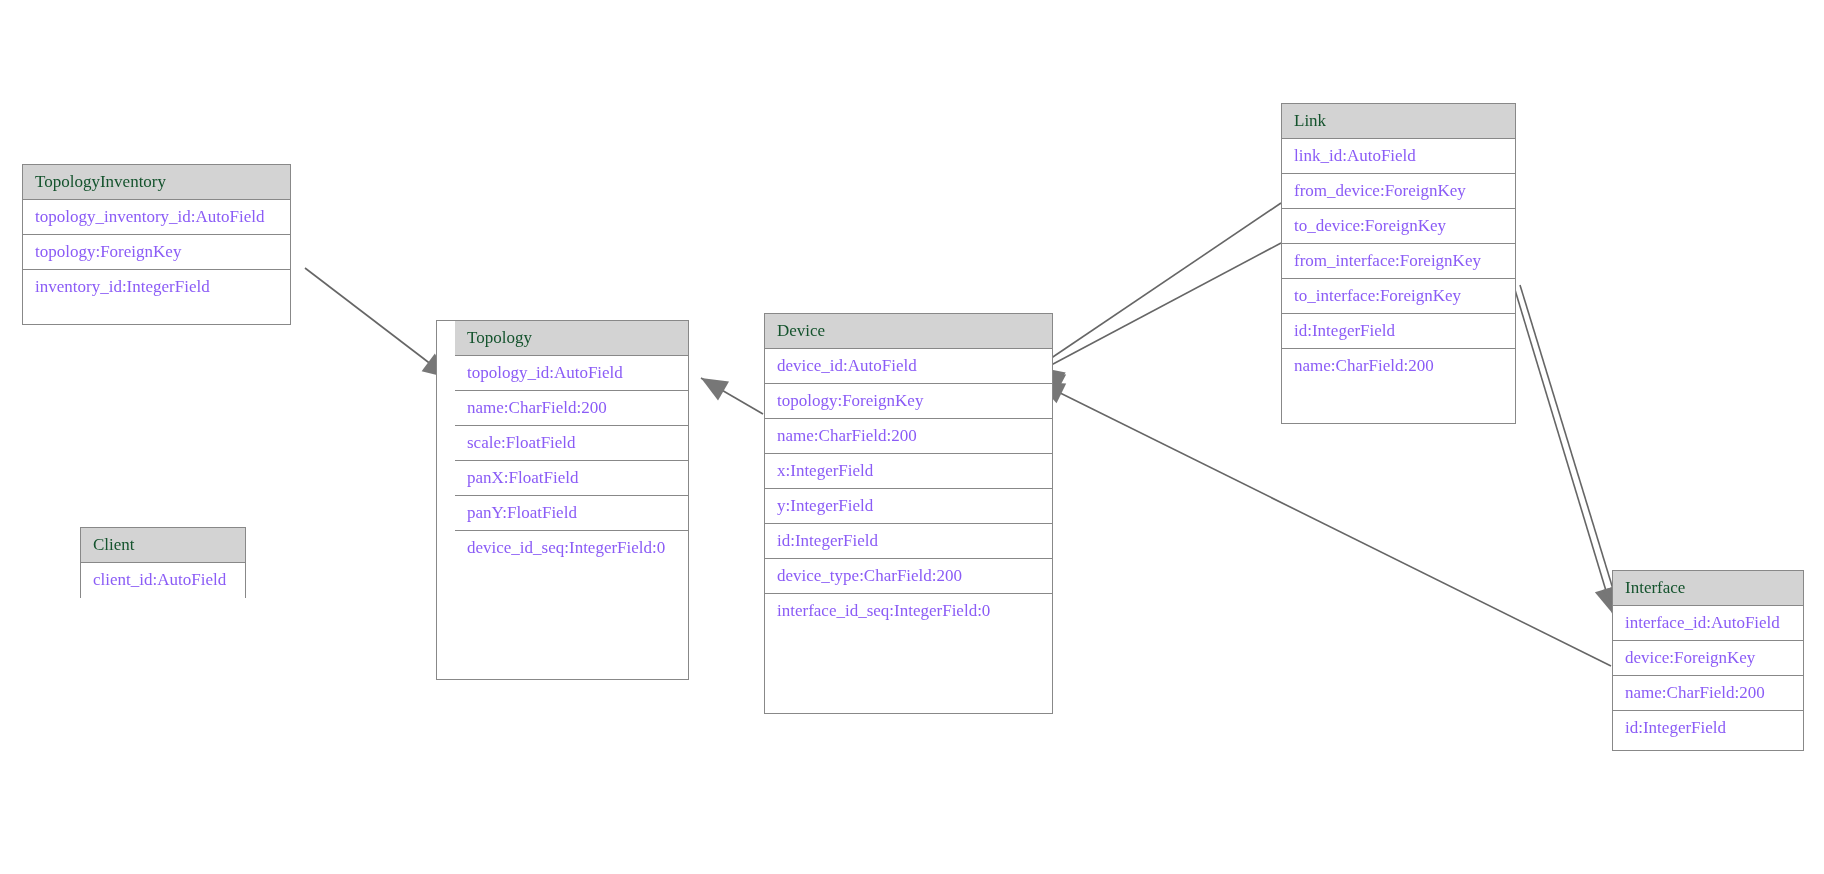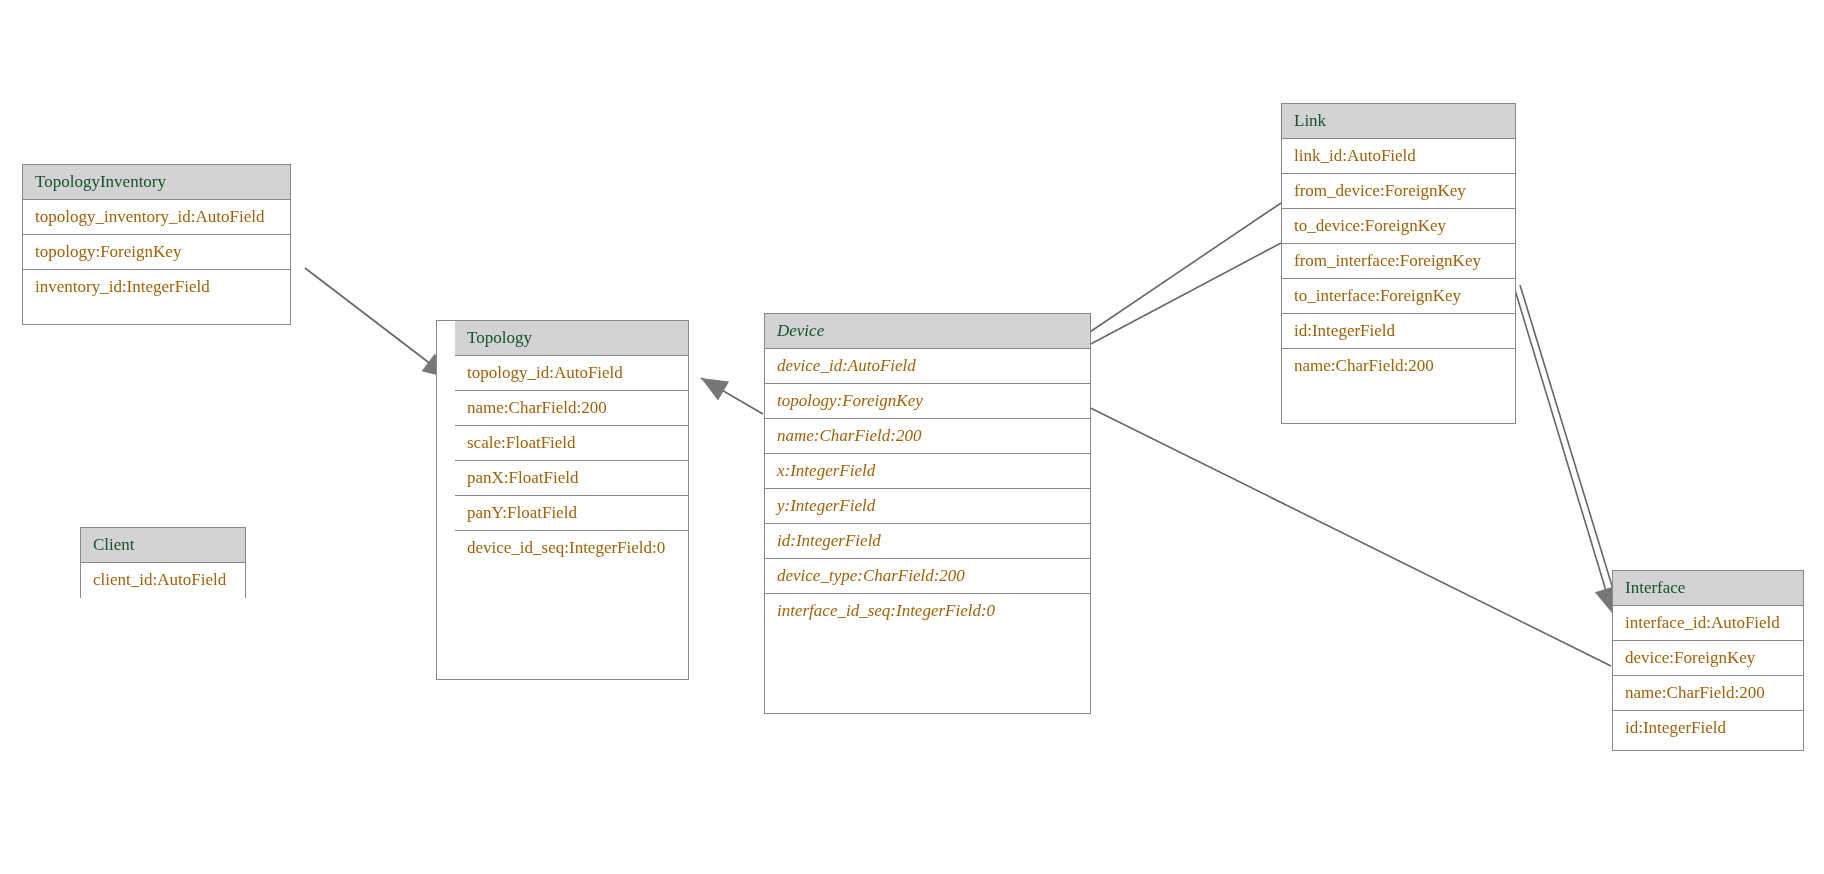--- a/index.html
+++ b/index.html
@@ -30,21 +30,21 @@
     overflow:hidden;
   }
   .attr{
     border-bottom:1px solid #888888;
     box-sizing:border-box;
     font-size:17px;
     line-height:34px;
     height:35px;
     padding-left:12px;
     background:#ffffff;
-    color:#a16207;
+    color:#8b5cf6;
     white-space:nowrap;
     overflow:hidden;
   }
   .attr:last-child{border-bottom:none;}
 </style>
 </head>
 <body>
 
 <div id="canvas">
 
@@ -82,21 +82,21 @@
       </div>
       <div class="entity" style="left: 436px; top: 320px; width: 253px; height: 360px; padding-left: 18px;">
         <div class="entity-header">Topology</div>
         <div class="attr">topology_id:AutoField</div>
         <div class="attr">name:CharField:200</div>
         <div class="attr">scale:FloatField</div>
         <div class="attr">panX:FloatField</div>
         <div class="attr">panY:FloatField</div>
         <div class="attr">device_id_seq:IntegerField:0</div>
       </div>
-      <div class="entity" style="left: 764px; top: 313px; width: 327px; height: 401px; font-style: italic;">
+      <div class="entity" style="left: 764px; top: 313px; width: 289px; height: 401px;">
         <div class="entity-header">Device</div>
         <div class="attr">device_id:AutoField</div>
         <div class="attr">topology:ForeignKey</div>
         <div class="attr">name:CharField:200</div>
         <div class="attr">x:IntegerField</div>
         <div class="attr">y:IntegerField</div>
         <div class="attr">id:IntegerField</div>
         <div class="attr">device_type:CharField:200</div>
         <div class="attr">interface_id_seq:IntegerField:0</div>
       </div>

